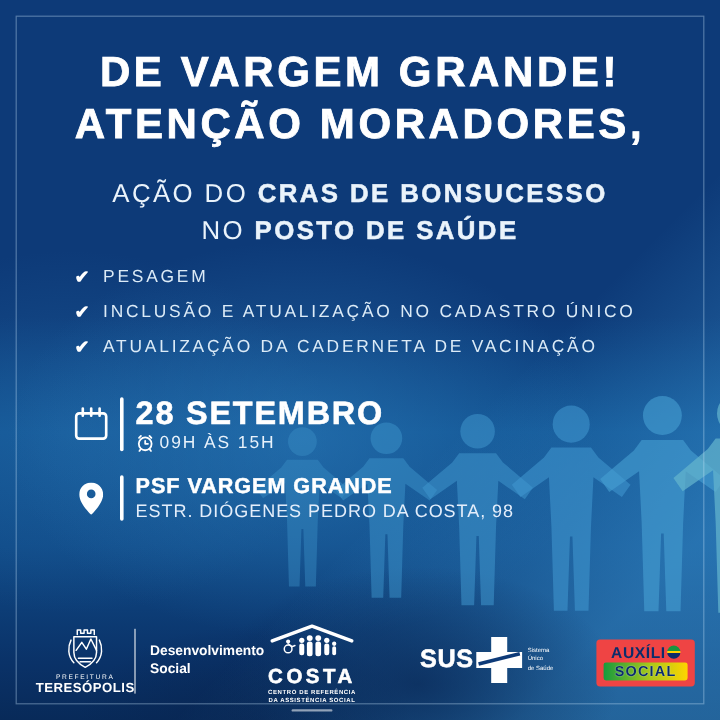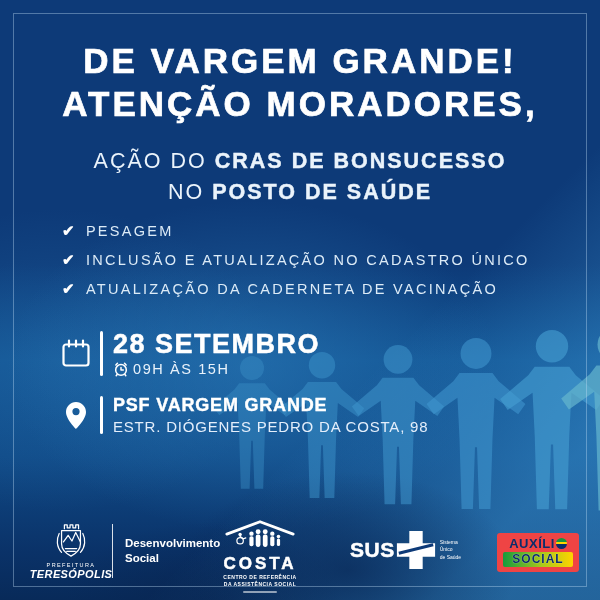--- a/index.html
+++ b/index.html
@@ -56,21 +56,21 @@
   .time-row{display:flex;align-items:flex-start;margin-top:3px;}
   .time-text{font-size:14.5px;letter-spacing:1.6px;color:#e8f2fb;margin-left:4px;}
   .place-name{font-size:18px;font-weight:700;letter-spacing:.8px;-webkit-text-stroke:.4px #fff;}
   .place-addr{font-size:15px;letter-spacing:.8px;color:#e4eefb;margin-top:2px;}
 
   
   .footer{position:absolute;left:0;right:0;bottom:0;height:100px;z-index:5;}
   .g-pref{position:absolute;left:36px;top:22px;display:flex;align-items:center;}
   .pref-col{display:flex;flex-direction:column;align-items:center;width:70px;}
   .pref-label{font-size:5.5px;letter-spacing:1.4px;margin-top:2px;}
-  .pref-name{font-size:11px;font-weight:700;letter-spacing:.4px;font-style:italic;}
+  .pref-name{font-size:11px;font-weight:700;letter-spacing:.4px;}
   .foot-divider{width:1px;height:54px;background:rgba(255,255,255,.85);margin:0 12px 0 6px;}
   .dept{font-size:11.5px;font-weight:700;line-height:1.3;}
 
   .g-cras{position:absolute;left:215px;top:18px;width:90px;display:flex;flex-direction:column;align-items:center;}
   .cras-name{font-size:17px;font-weight:700;letter-spacing:3px;line-height:1;margin-top:1px;-webkit-text-stroke:.5px #fff;}
   .cras-sub{font-size:5px;font-weight:700;letter-spacing:.5px;line-height:1.4;text-align:center;margin-top:2px;}
   .cras-tagline-bar{width:34px;height:2px;background:rgba(255,255,255,.55);border-radius:1px;margin-top:3px;}
 
   .g-sus{position:absolute;left:350px;top:28px;display:flex;align-items:center;}
   .sus-name{font-size:21px;font-weight:700;letter-spacing:.5px;-webkit-text-stroke:.5px #fff;}

